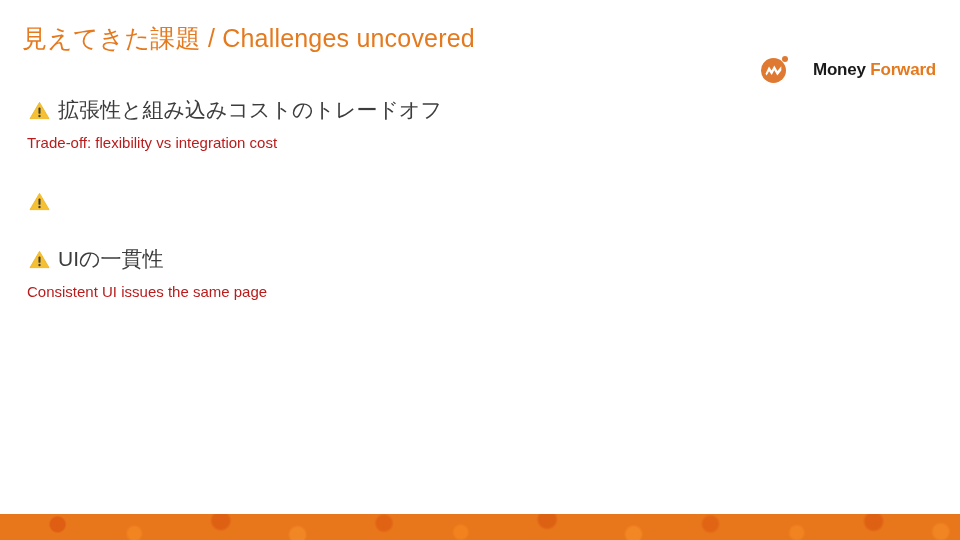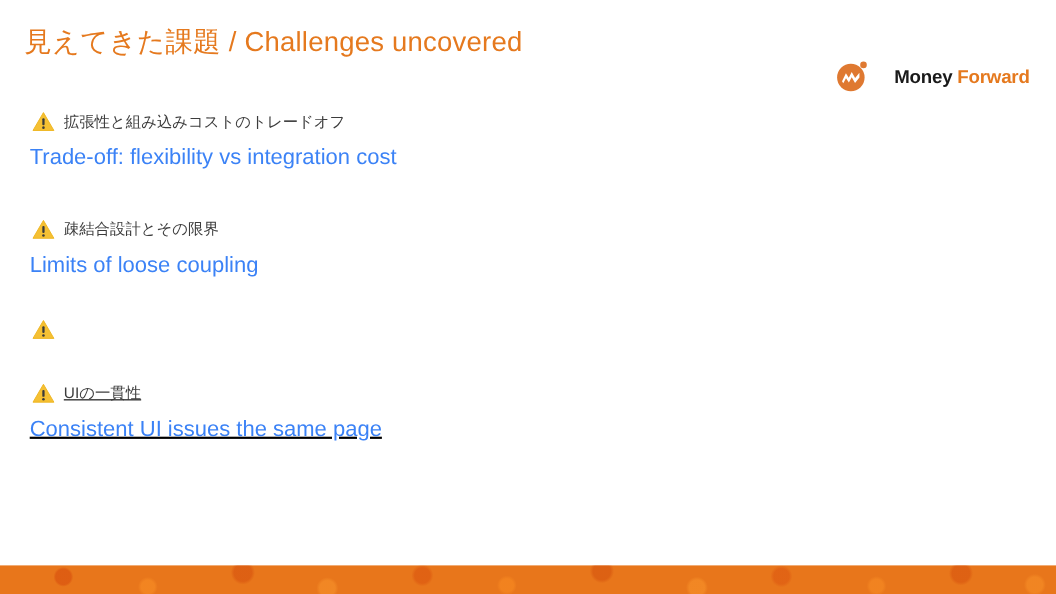--- a/index.html
+++ b/index.html
@@ -87,41 +87,40 @@
     position: absolute;
     left: 27px;
     top: 94px;
     width: 880px;
   }
   .bullet-group {
     margin-bottom: 32px;
   }
   .bullet-group:last-child {
     margin-bottom: 0;
-    text-decoration: underline;
   }
   .bullet-ja {
     display: flex;
     align-items: center;
     gap: 8px;
-    font-size: 14px;
+    font-size: 21px;
     line-height: 32px;
     color: #3c3c3c;
     padding-left: 2px;
   }
   .warn-icon {
     flex: 0 0 auto;
     display: block;
     width: 21px;
     height: 19px;
   }
   .bullet-en {
-    font-size: 20px;
+    font-size: 15px;
     line-height: 34px;
-    color: #3b82f6;
+    color: #b91c1c;
     white-space: nowrap;
   }
 
   
   .bottom-band {
     position: absolute;
     left: 0;
     right: 0;
     bottom: 0;
     height: 26px;
@@ -168,31 +167,20 @@
         <svg class="warn-icon" viewBox="0 0 24 22" aria-hidden="true">
           <path d="M12 1.6 L23 20.4 L1 20.4 Z" fill="#f5c033" stroke="#eeb520" stroke-width="1" stroke-linejoin="round"></path>
           <rect x="10.8" y="7.6" width="2.4" height="7.2" rx="1" fill="#3a3a3a"></rect>
           <circle cx="12" cy="17.4" r="1.35" fill="#3a3a3a"></circle>
         </svg>
         <span>拡張性と組み込みコストのトレードオフ</span>
       </div>
       <div class="bullet-en">Trade-off: flexibility vs integration cost</div>
     </div>
 
-    <div class="bullet-group">
-      <div class="bullet-ja">
-        <svg class="warn-icon" viewBox="0 0 24 22" aria-hidden="true">
-          <path d="M12 1.6 L23 20.4 L1 20.4 Z" fill="#f5c033" stroke="#eeb520" stroke-width="1" stroke-linejoin="round"></path>
-          <rect x="10.8" y="7.6" width="2.4" height="7.2" rx="1" fill="#3a3a3a"></rect>
-          <circle cx="12" cy="17.4" r="1.35" fill="#3a3a3a"></circle>
-        </svg>
-        <span>疎結合設計とその限界</span>
-      </div>
-      <div class="bullet-en">Limits of loose coupling</div>
-    </div>
 
     <div class="bullet-group">
       <div class="bullet-ja">
         <svg class="warn-icon" viewBox="0 0 24 22" aria-hidden="true">
           <path d="M12 1.6 L23 20.4 L1 20.4 Z" fill="#f5c033" stroke="#eeb520" stroke-width="1" stroke-linejoin="round"></path>
           <rect x="10.8" y="7.6" width="2.4" height="7.2" rx="1" fill="#3a3a3a"></rect>
           <circle cx="12" cy="17.4" r="1.35" fill="#3a3a3a"></circle>
         </svg>
       </div>
     </div>

